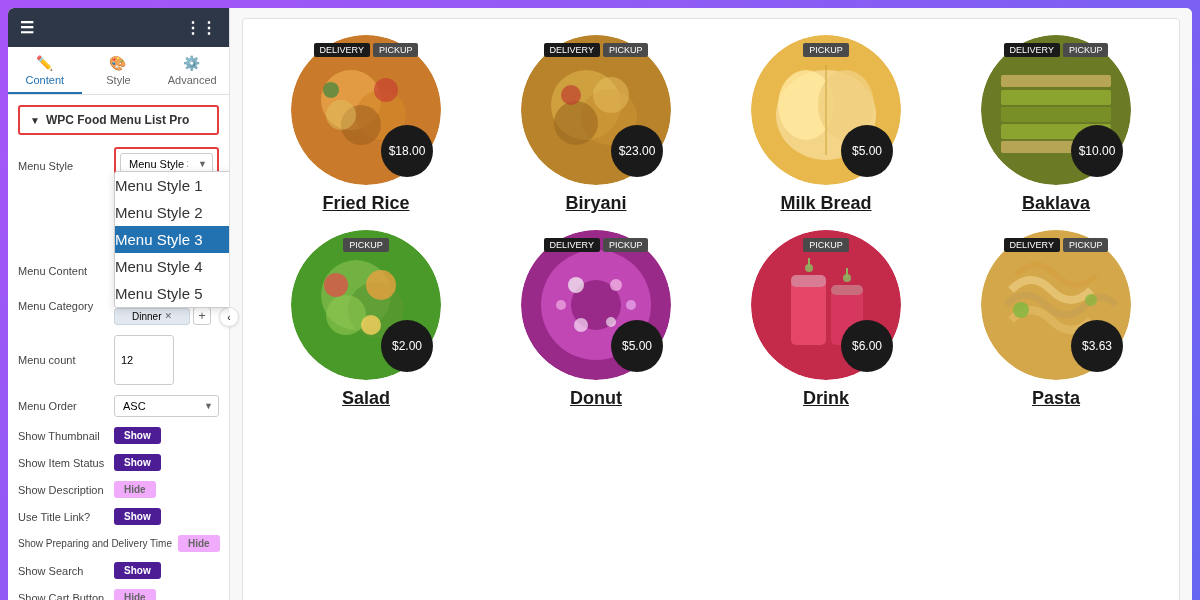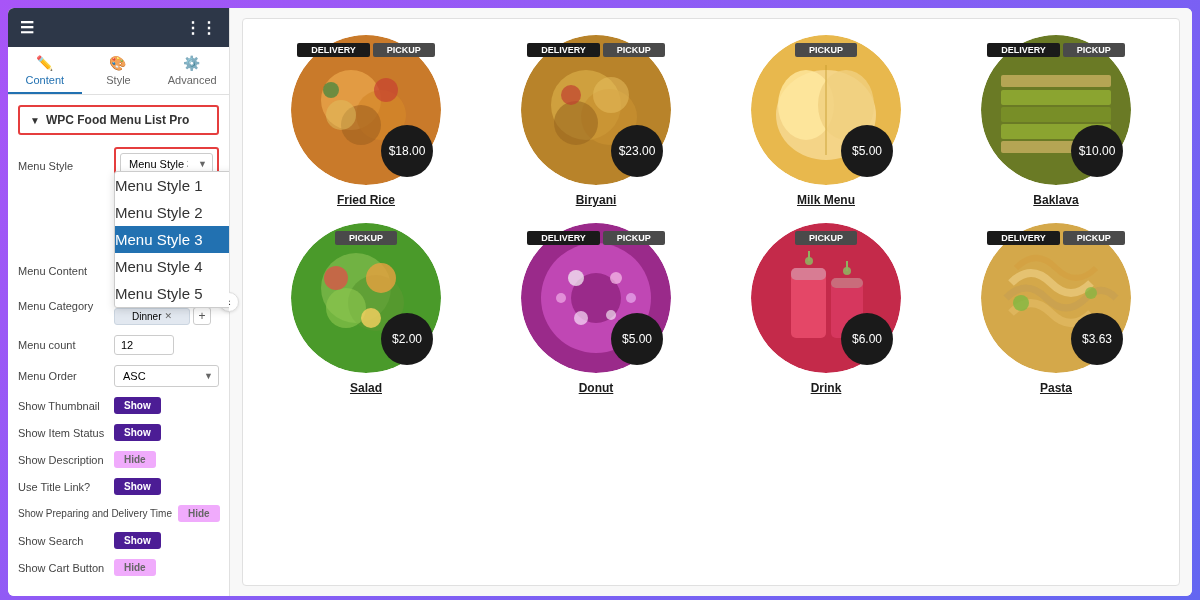--- a/index.html
+++ b/index.html
@@ -183,21 +183,21 @@
       display: flex;
       align-items: center;
       justify-content: center;
       cursor: pointer;
       font-size: 12px;
       color: #555;
     }
 
     .text-input {
       width: 60px;
-      padding: 3px 6px;
+      padding: 18px 6px;
       font-size: 11px;
       border: 1px solid #ccc;
       border-radius: 3px;
     }
 
     .toggle-btn {
       padding: 3px 10px;
       border: none;
       border-radius: 3px;
       font-size: 10px;
@@ -291,31 +291,31 @@
       gap: 3px;
       flex-wrap: wrap;
       justify-content: center;
       position: absolute;
       top: 8px;
       left: 0;
       right: 0;
     }
 
     .badge {
-      padding: 2px 14px;
+      padding: 2px 6px;
       border-radius: 2px;
       font-size: 9px;
-      font-weight: 700;
+      font-weight: 400;
       color: #fff;
     }
     .badge-delivery { background: #1a1a1a; }
     .badge-pickup { background: #4a4a4a; }
 
     .item-name {
-      font-size: 12px;
+      font-size: 18px;
       font-weight: 600;
       color: #1a1a1a;
       text-decoration: underline;
       text-align: center;
     }
 
     
     .collapse-arrow {
       position: absolute;
       right: -10px;
@@ -538,21 +538,21 @@
             </div>
             <svg class="food-circle-svg" viewBox="0 0 150 150">
               <circle cx="75" cy="75" r="75" fill="#e8b84d"></circle>
               <ellipse cx="75" cy="80" rx="50" ry="45" fill="#f5d78e" opacity="0.9"></ellipse>
               <ellipse cx="55" cy="70" rx="28" ry="35" fill="#ffe8a0" opacity="0.8"></ellipse>
               <ellipse cx="95" cy="70" rx="28" ry="35" fill="#f0d080" opacity="0.8"></ellipse>
               <line x1="75" y1="30" x2="75" y2="120" stroke="#c49a2a" stroke-width="2" opacity="0.4"></line>
             </svg>
             <div class="price-badge">$5.00</div>
           </div>
-          <span class="item-name">Milk Menu</span>
+          <span class="item-name">Milk Bread</span>
         </div>
 
         <div class="menu-item">
           <div class="item-image-container">
             <div class="badge-row">
               <span class="badge badge-delivery">DELIVERY</span>
               <span class="badge badge-pickup">PICKUP</span>
             </div>
             <svg class="food-circle-svg" viewBox="0 0 150 150">
               <circle cx="75" cy="75" r="75" fill="#6a7a25"></circle>

